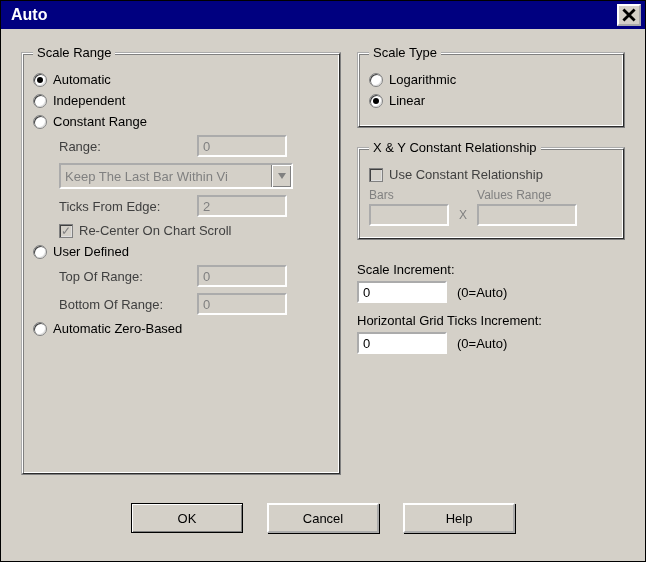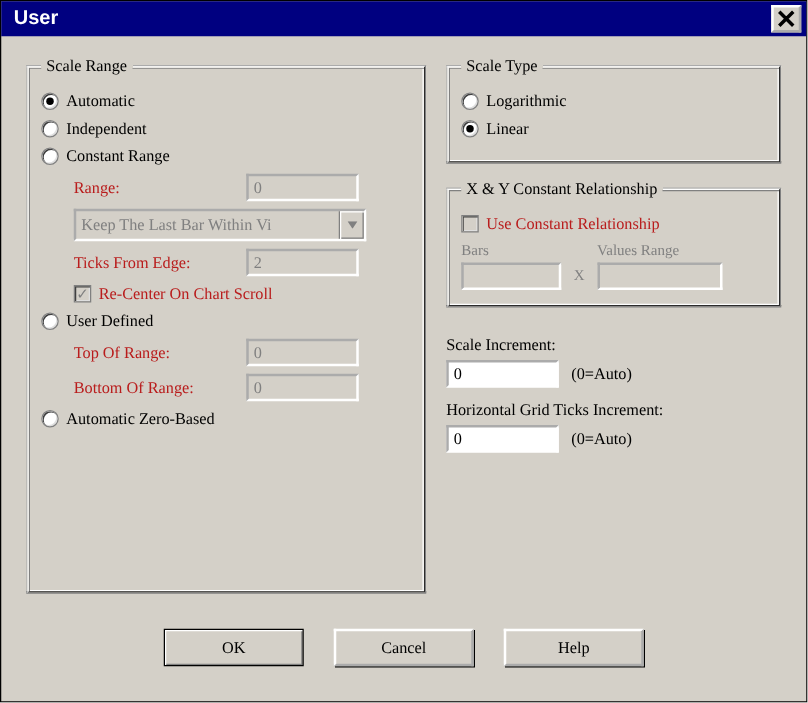--- a/index.html
+++ b/index.html
@@ -38,21 +38,20 @@
     justify-content: center;
     cursor: pointer;
     color: #000;
   }
   .close-btn svg { width: 14px; height: 14px; }
   .body {
     flex: 1;
     padding: 16px 20px 10px 20px;
     display: flex;
     flex-direction: column;
-    font-family: Liberation Serif, serif;
   }
   .columns {
     display: flex;
     gap: 16px;
     flex: 1;
   }
   .col-left { flex: 0 0 320px; }
   .col-right { flex: 1; display: flex; flex-direction: column; }
   fieldset {
     border: 1px solid #808080;
@@ -107,21 +106,21 @@
   }
   .checkbox.disabled { background: #d4d0c8; }
   .checkbox.checked::after {
     content: "✓";
     font-size: 12px;
     line-height: 1;
     color: #000;
   }
   .checkbox.disabled.checked::after { color: #808080; }
   .lbl { color: #000; }
-  .lbl.disabled { color: #b91c1c; }
+  .lbl.disabled { color: #404040; }
   .sub { margin-left: 26px; }
   .input-sunken {
     border: 2px inset #fff;
     background: #fff;
     height: 22px;
     padding: 0 4px;
     font: inherit;
     display: inline-flex;
     align-items: center;
   }
@@ -187,21 +186,21 @@
   .btn.default {
     border: 1px solid #000;
     box-shadow: inset 1px 1px 0 #fff, inset -1px -1px 0 #808080;
   }
 </style>
 </head>
 <body>
 
 <div class="window">
   <div class="titlebar">
-    <span class="titlebar-title">User</span>
+    <span class="titlebar-title">Auto</span>
     <span class="close-btn">
       <svg viewBox="0 0 10 10">
           <path d="M1 1 L9 9 M9 1 L1 9" stroke="#000" stroke-width="2"></path>
         </svg>
     </span>
   </div>
 
   <div class="body">
     <div class="columns">
 

